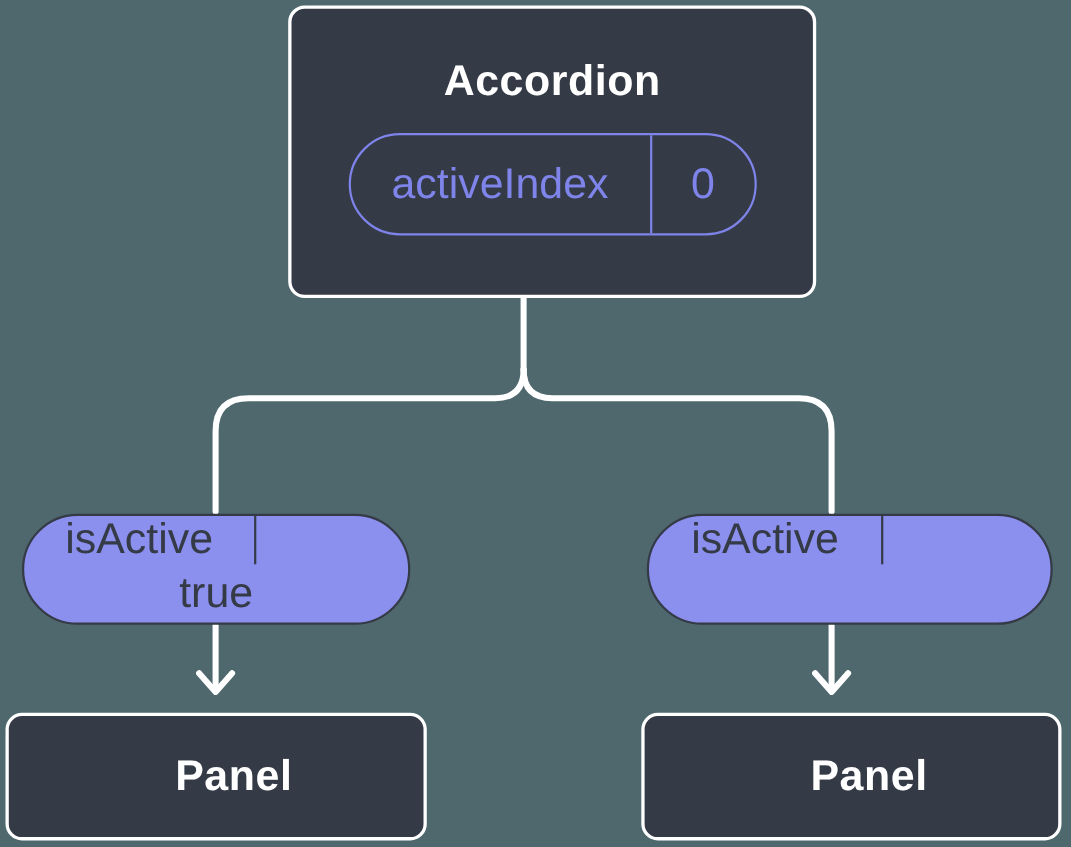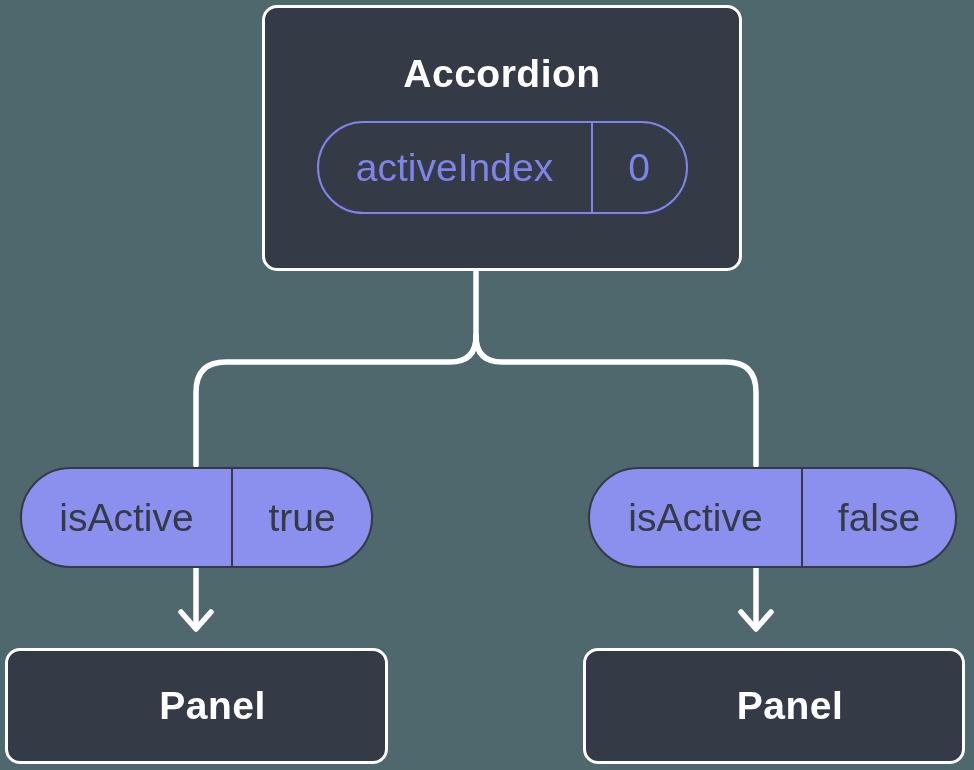--- a/index.html
+++ b/index.html
@@ -83,20 +83,21 @@
     box-sizing: border-box;
     top: 467px;
     height: 101px;
     background: #8B8FED;
     border: 2.5px solid #343A46;
     border-radius: 51px;
     display: flex;
     align-items: stretch;
     color: #343A46;
     font-size: 39px;
+    flex-direction: column;
   }
   .pill .seg {
     display: flex;
     align-items: center;
     justify-content: center;
   }
   .pill .seg-name {
     border-right: 2.5px solid #343A46;
   }
   .pill .seg-value {
@@ -149,21 +150,20 @@
     </div>
   </div>
 
   <div class="pill pill-left">
     <span class="seg seg-name">isActive</span>
     <span class="seg seg-value">true</span>
   </div>
 
   <div class="pill pill-right">
     <span class="seg seg-name">isActive</span>
-    <span class="seg seg-value">false</span>
   </div>
 
   <div class="node node-panel panel-left">
     <span>Panel</span>
   </div>
 
   <div class="node node-panel panel-right">
     <span>Panel</span>
   </div>
 

